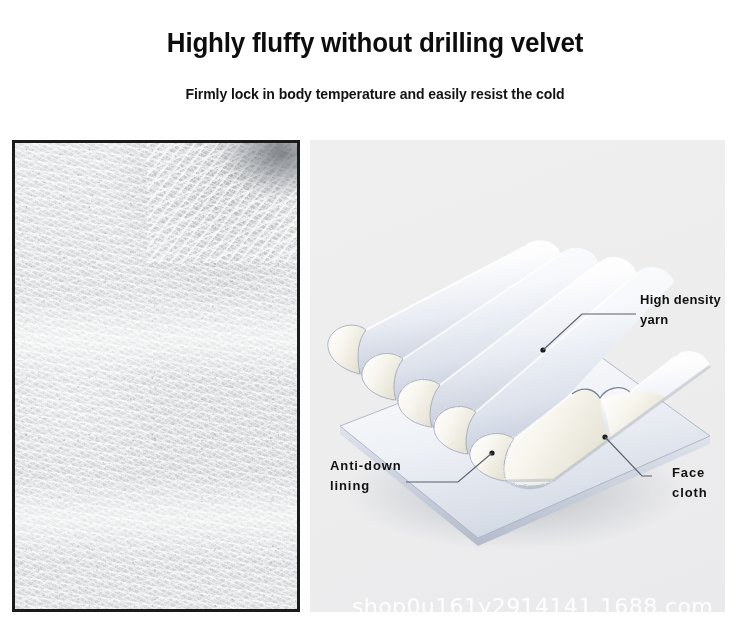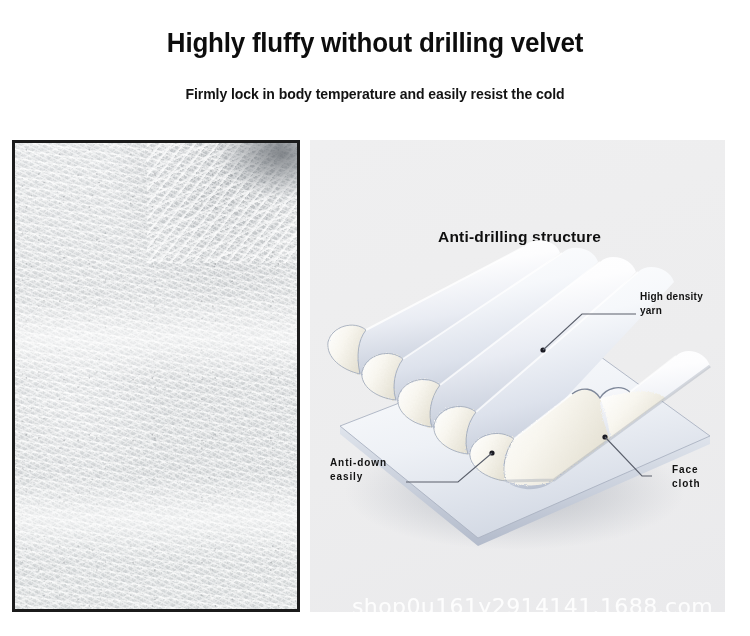--- a/index.html
+++ b/index.html
@@ -157,24 +157,24 @@
   .diagram-svg {
     position: absolute;
     left: 0;
     top: 0;
     width: 415px;
     height: 472px;
   }
 
   .callout {
     position: absolute;
-    font-size: 10px;
+    font-size: 13px;
     font-weight: bold;
     color: #111111;
-    line-height: 14px;
+    line-height: 20px;
     letter-spacing: 0.25px;
     white-space: pre-line;
   }
   .callout-hd   { left: 330px; top: 150px; }
   .callout-ad   { left: 20px;  top: 316px; letter-spacing: 0.9px; }
   .callout-fc   { left: 362px; top: 323px; letter-spacing: 0.9px; }
 
   
   .watermark {
     position: absolute;
@@ -203,21 +203,20 @@
   <div class="fiber-tex2"></div>
   <div class="fiber-speck"></div>
   <div class="fiber-band" style="top:150px"></div>
   <div class="fiber-band" style="top:330px"></div>
   <div class="fiber-streak"></div>
   <div class="fiber-dark-corner"></div>
 </div>
 
 <div class="diagram-panel">
 
-  <div class="diagram-heading">Anti-drilling structure</div>
 
   <svg class="diagram-svg" viewBox="0 0 415 472">
     <defs>
 
       <linearGradient id="tubeTop" x1="0" y1="0" x2="0.25" y2="1">
         <stop offset="0%" stop-color="#ffffff"></stop>
         <stop offset="30%" stop-color="#fdfdfe"></stop>
         <stop offset="62%" stop-color="#e9ecf3"></stop>
         <stop offset="88%" stop-color="#cfd5e1"></stop>
         <stop offset="100%" stop-color="#b9c1d0"></stop>
@@ -323,18 +322,18 @@
 
     <g>
       <circle cx="295" cy="297" r="2.6" fill="#1a1a22"></circle>
       <path d="M 295 297 L 332 336 L 342 336" fill="none" stroke="#5a5f6b" stroke-width="1.1"></path>
     </g>
   </svg>
 
   <div class="callout callout-hd">High density
 yarn</div>
   <div class="callout callout-ad">Anti-down
-easily</div>
+lining</div>
   <div class="callout callout-fc">Face
 cloth</div>
 </div>
 
 <div class="watermark">shop0u161y2914141.1688.com</div>
 
 </body></html>

